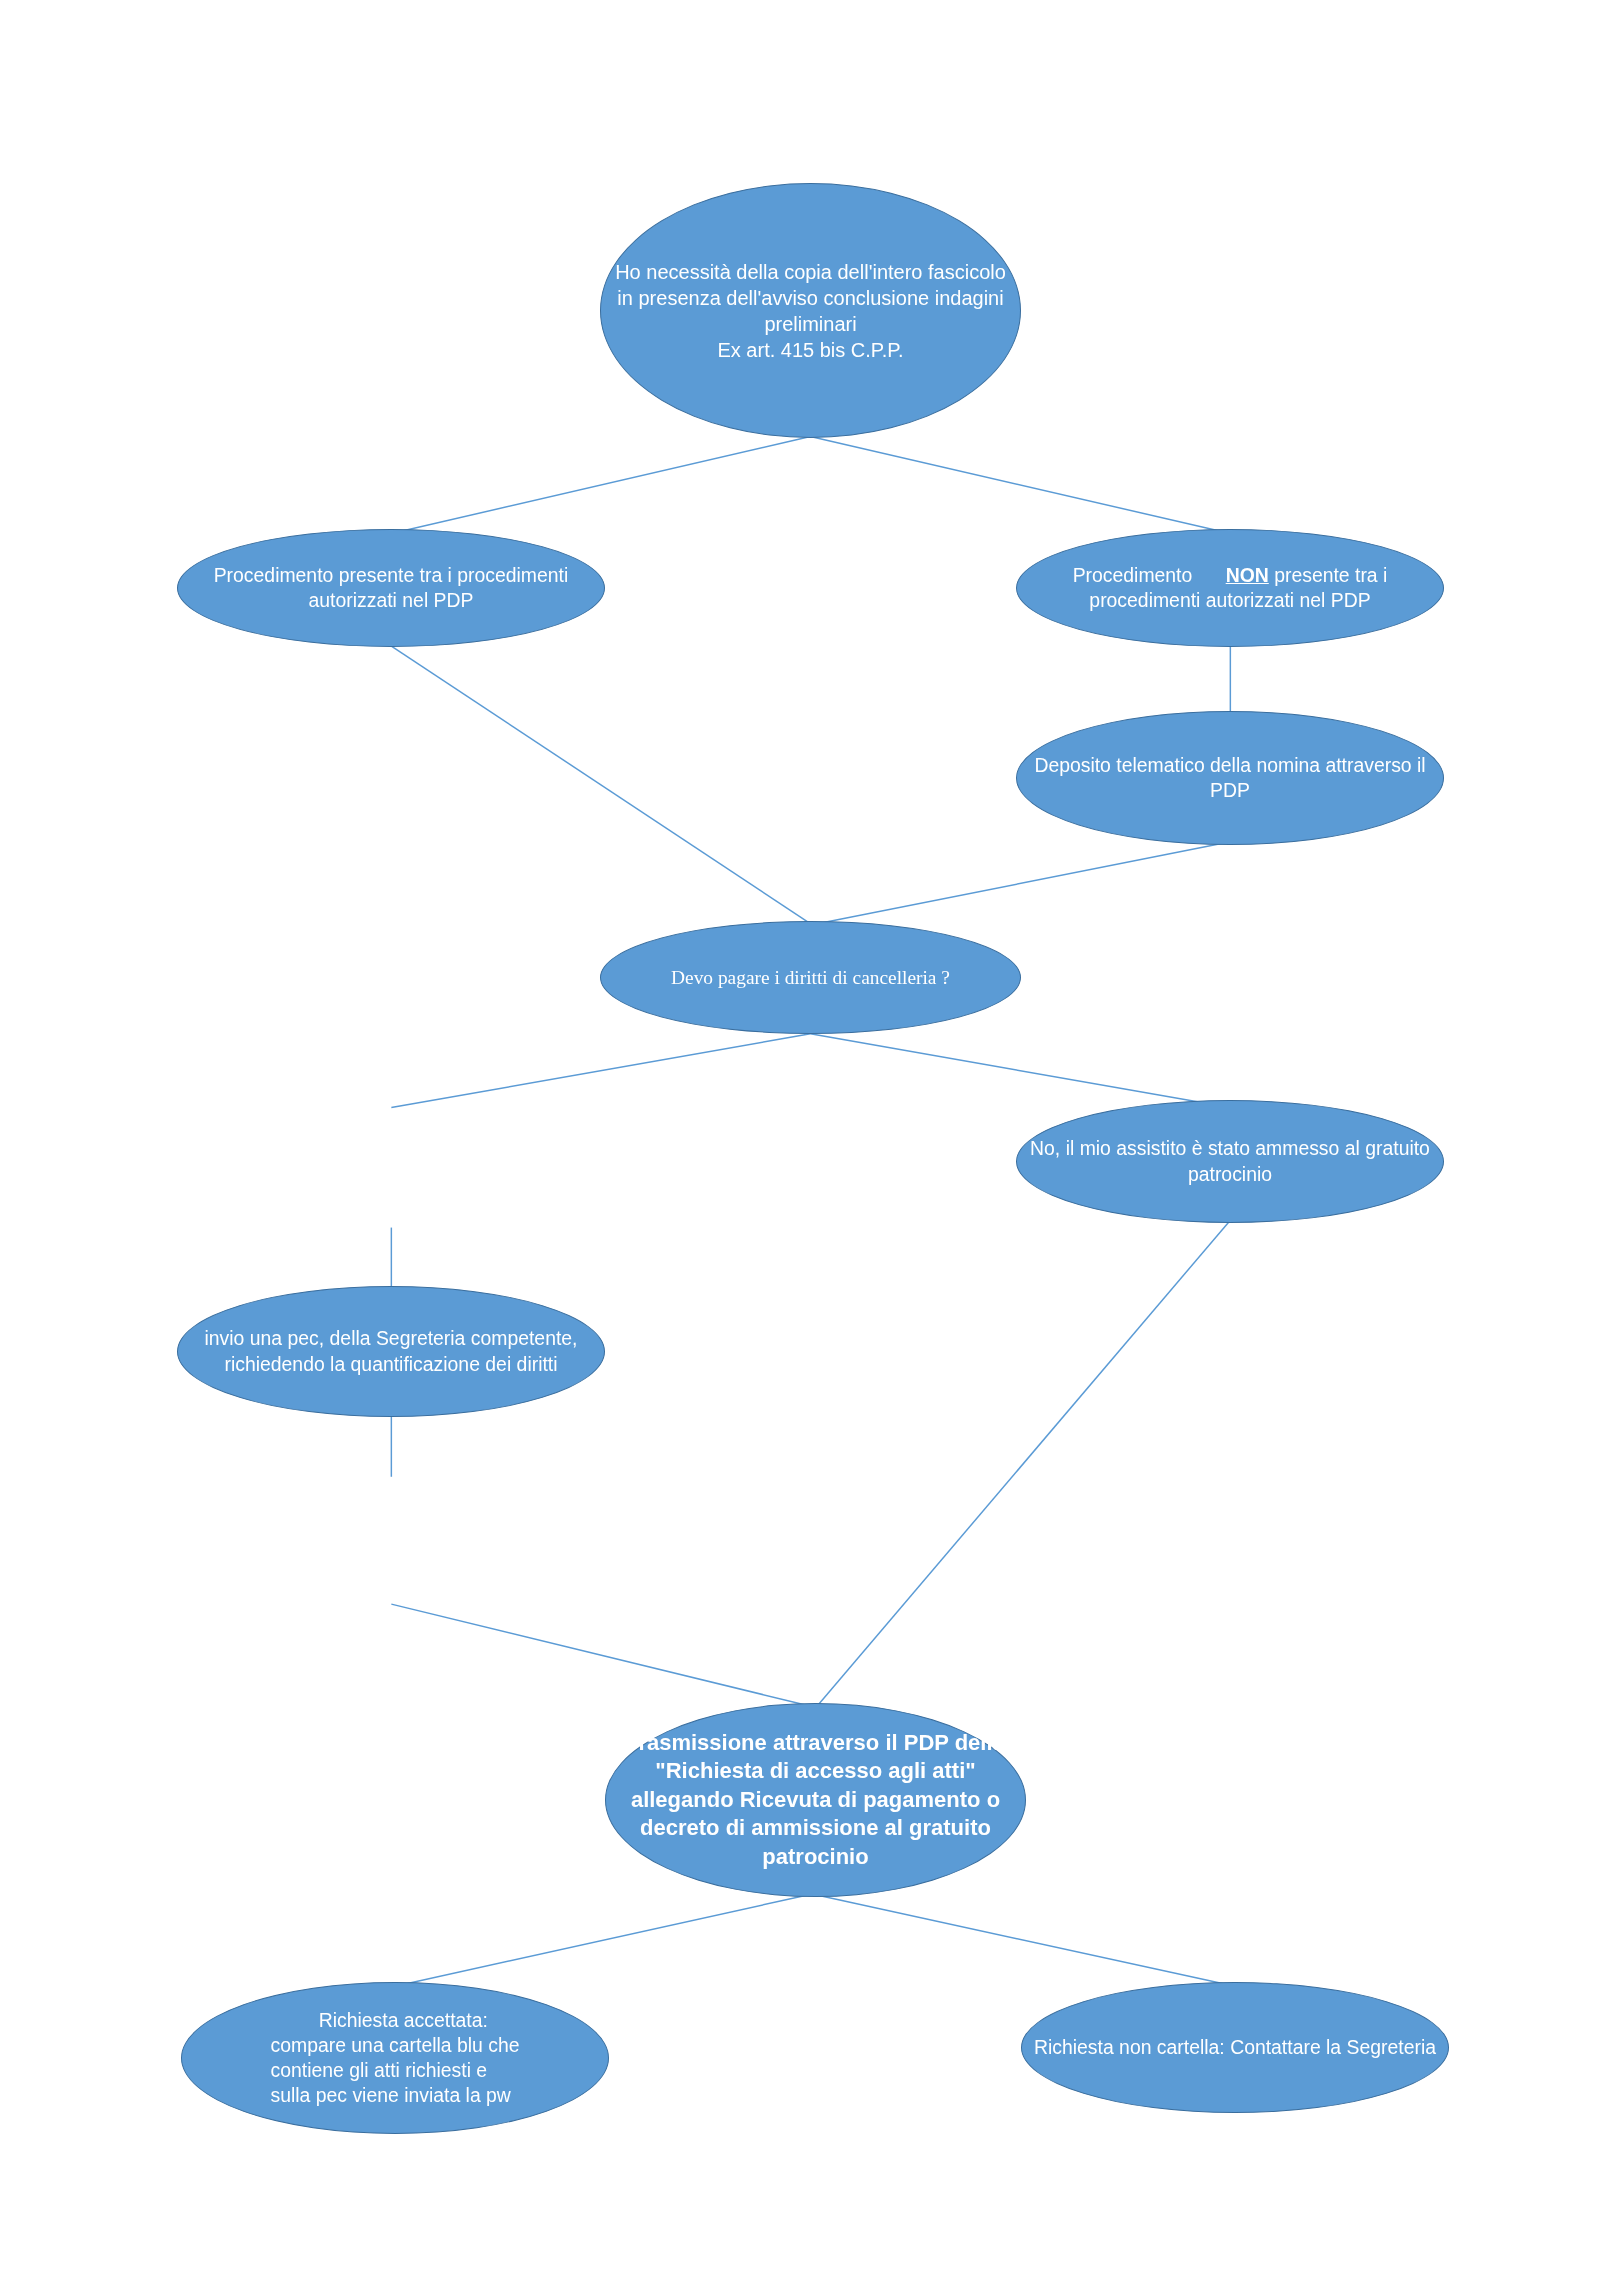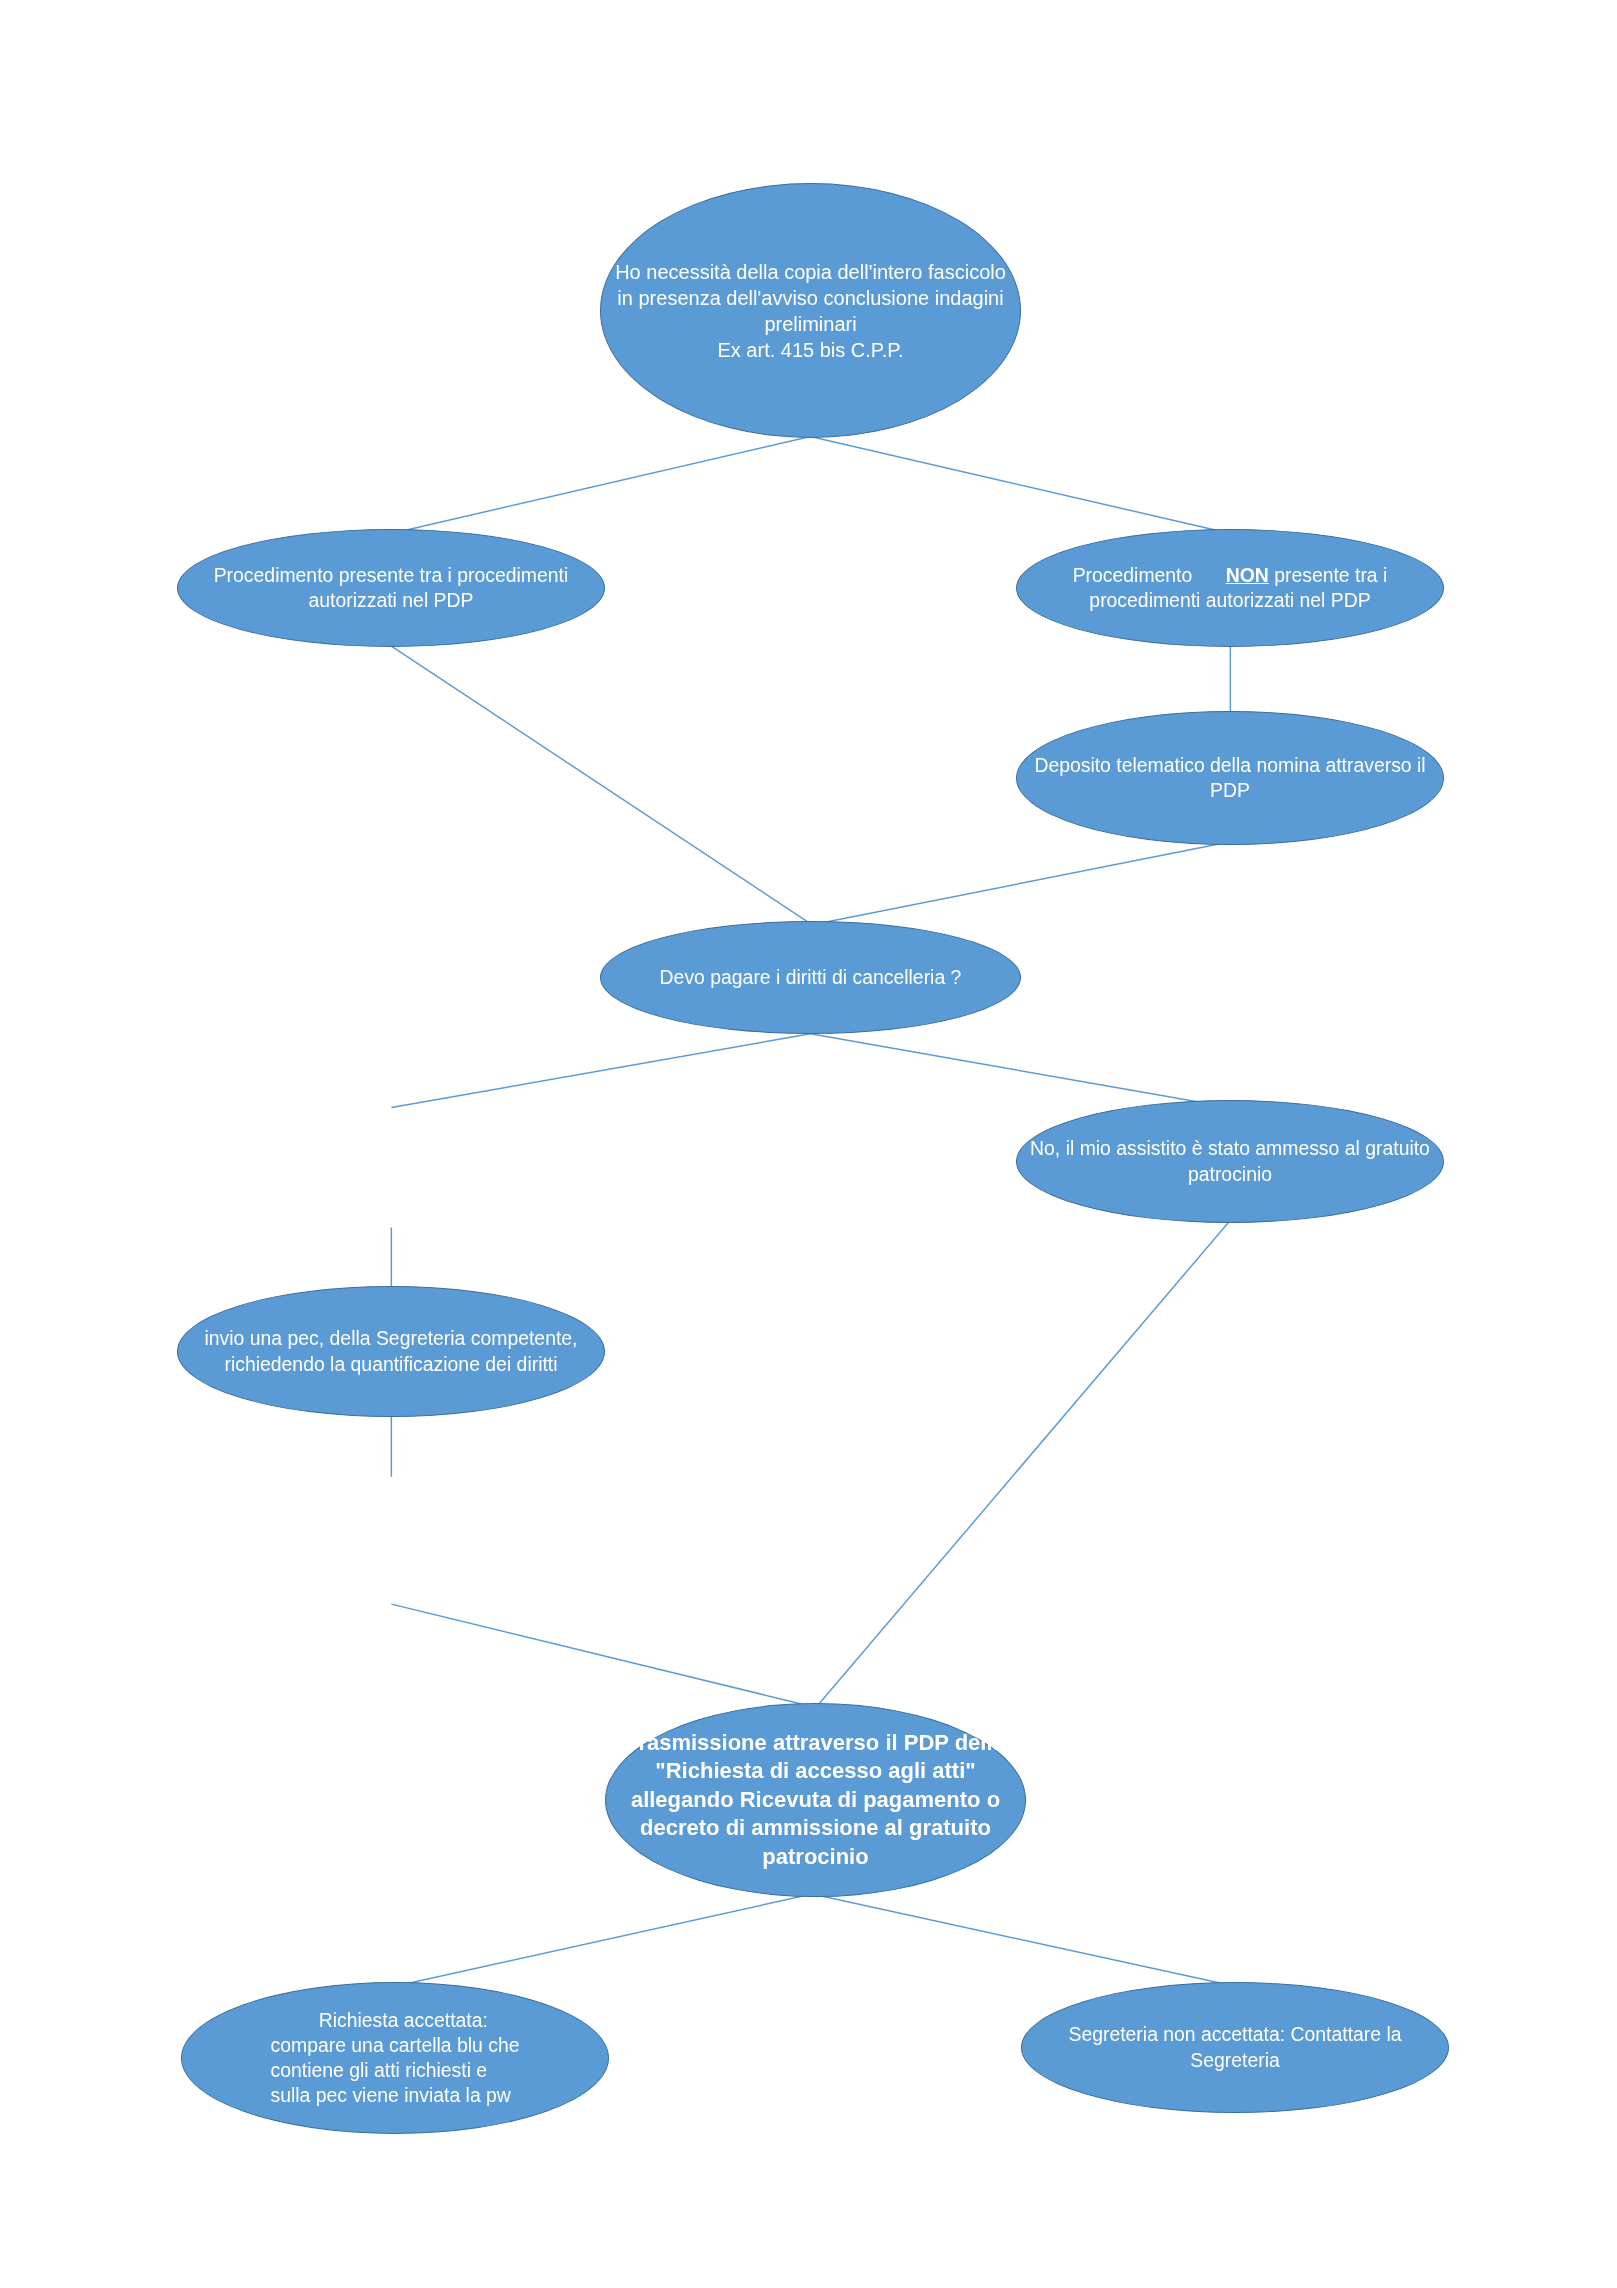--- a/index.html
+++ b/index.html
@@ -107,21 +107,21 @@
   </div>
 
   <div class="node" style="left:1016px; top:529px; width:428px; height:118px;">
     <div class="label">Procedimento&nbsp;<span class="u">NON</span>&nbsp;presente tra i procedimenti autorizzati nel PDP</div>
   </div>
 
   <div class="node" style="left:1016px; top:711px; width:428px; height:134px;">
     <div class="label">Deposito telematico della nomina attraverso il PDP</div>
   </div>
 
-  <div class="node" style="left:600px; top:921px; width:421px; height:113px;">
+  <div class="node" style="left:600px; top:921px; width:421px; height:113px;font-family:Liberation Serif, serif;">
     <div class="label">Devo pagare i diritti di cancelleria ?</div>
   </div>
 
 
   <div class="node" style="left:1016px; top:1100px; width:428px; height:123px;">
     <div class="label">No, il mio assistito è stato ammesso al gratuito patrocinio</div>
   </div>
 
   <div class="node" style="left:177px; top:1286px; width:428px; height:131px;">
     <div class="label">invio una pec, della Segreteria competente, richiedendo la quantificazione dei diritti</div>
@@ -132,17 +132,17 @@
     <div class="label" style="font-size:22px;">Trasmissione attraverso il PDP della "Richiesta di accesso agli atti"  allegando Ricevuta di pagamento o decreto di ammissione al gratuito patrocinio</div>
   </div>
 
   <div class="node left-align" style="left:181px; top:1982px; width:428px; height:152px;">
     <div class="label"><span class="first-line">Richiesta accettata:</span><span>compare una cartella blu che
 contiene gli atti richiesti e
 sulla pec viene inviata la pw</span></div>
   </div>
 
   <div class="node" style="left:1021px; top:1982px; width:428px; height:131px;">
-    <div class="label">Segreteria non accettata: Contattare la Segreteria</div>
+    <div class="label">Richiesta non cartella: Contattare la Segreteria</div>
   </div>
 
 </div>
 
 
 </body></html>

